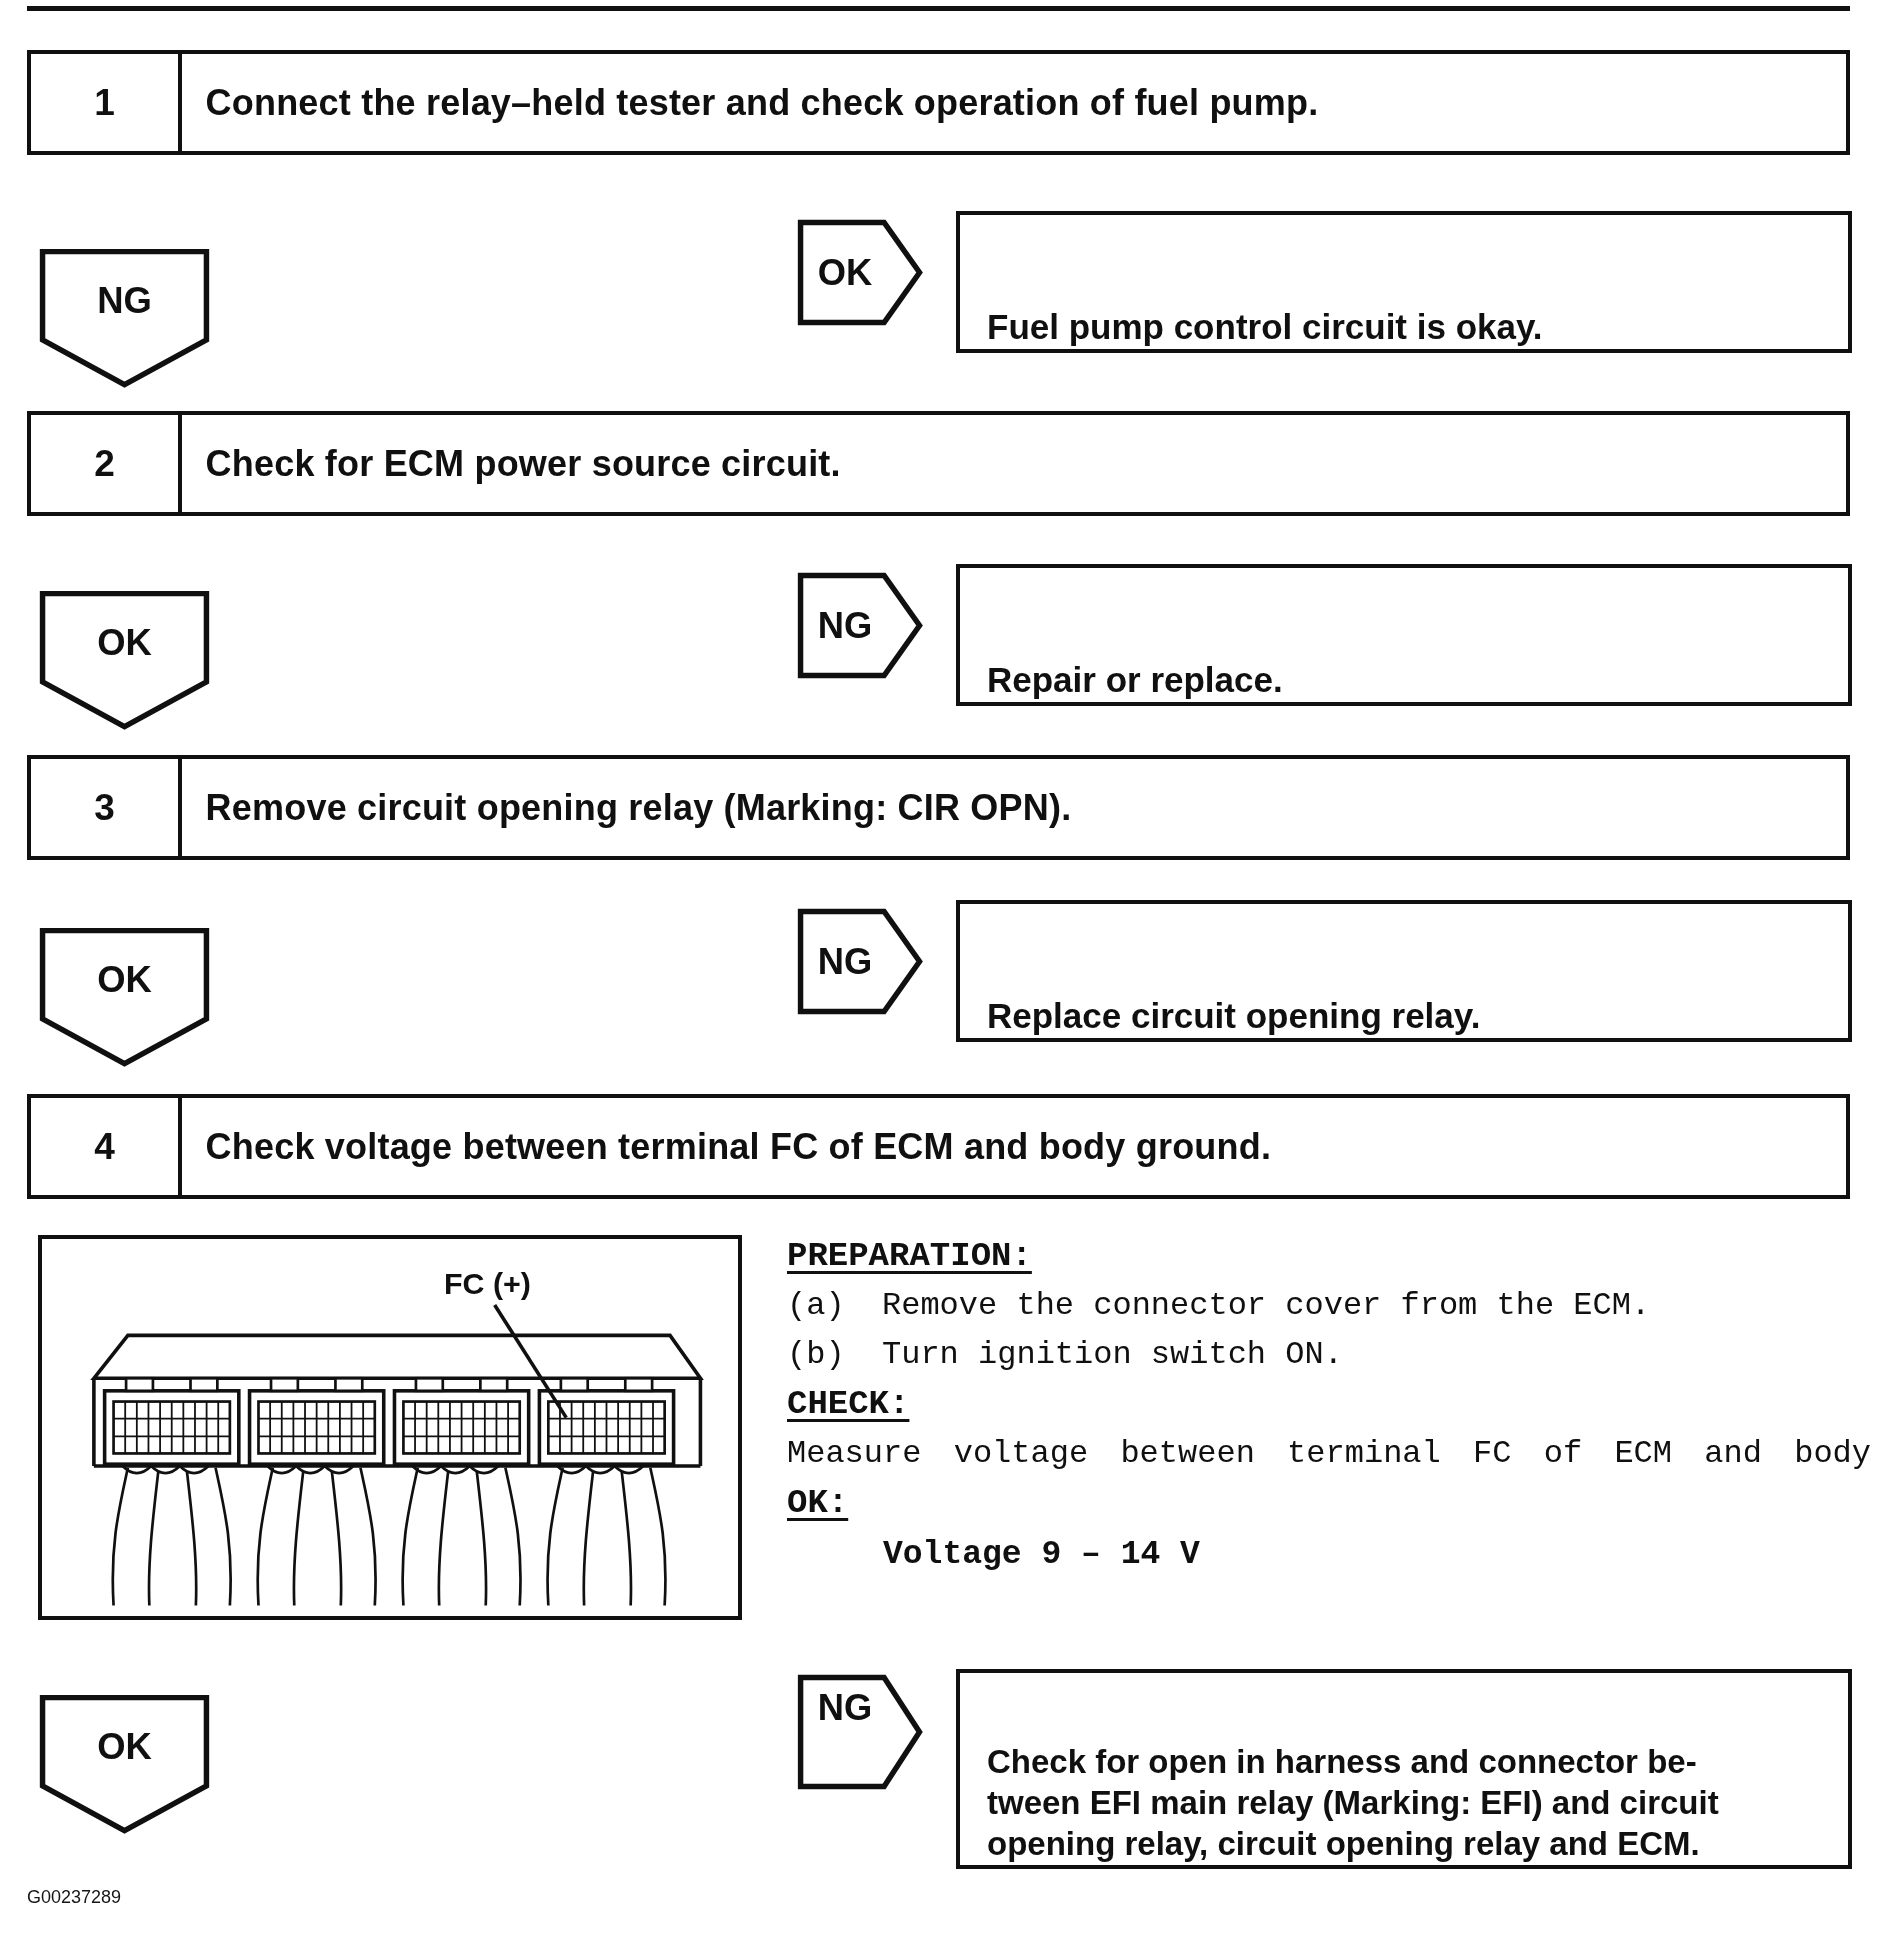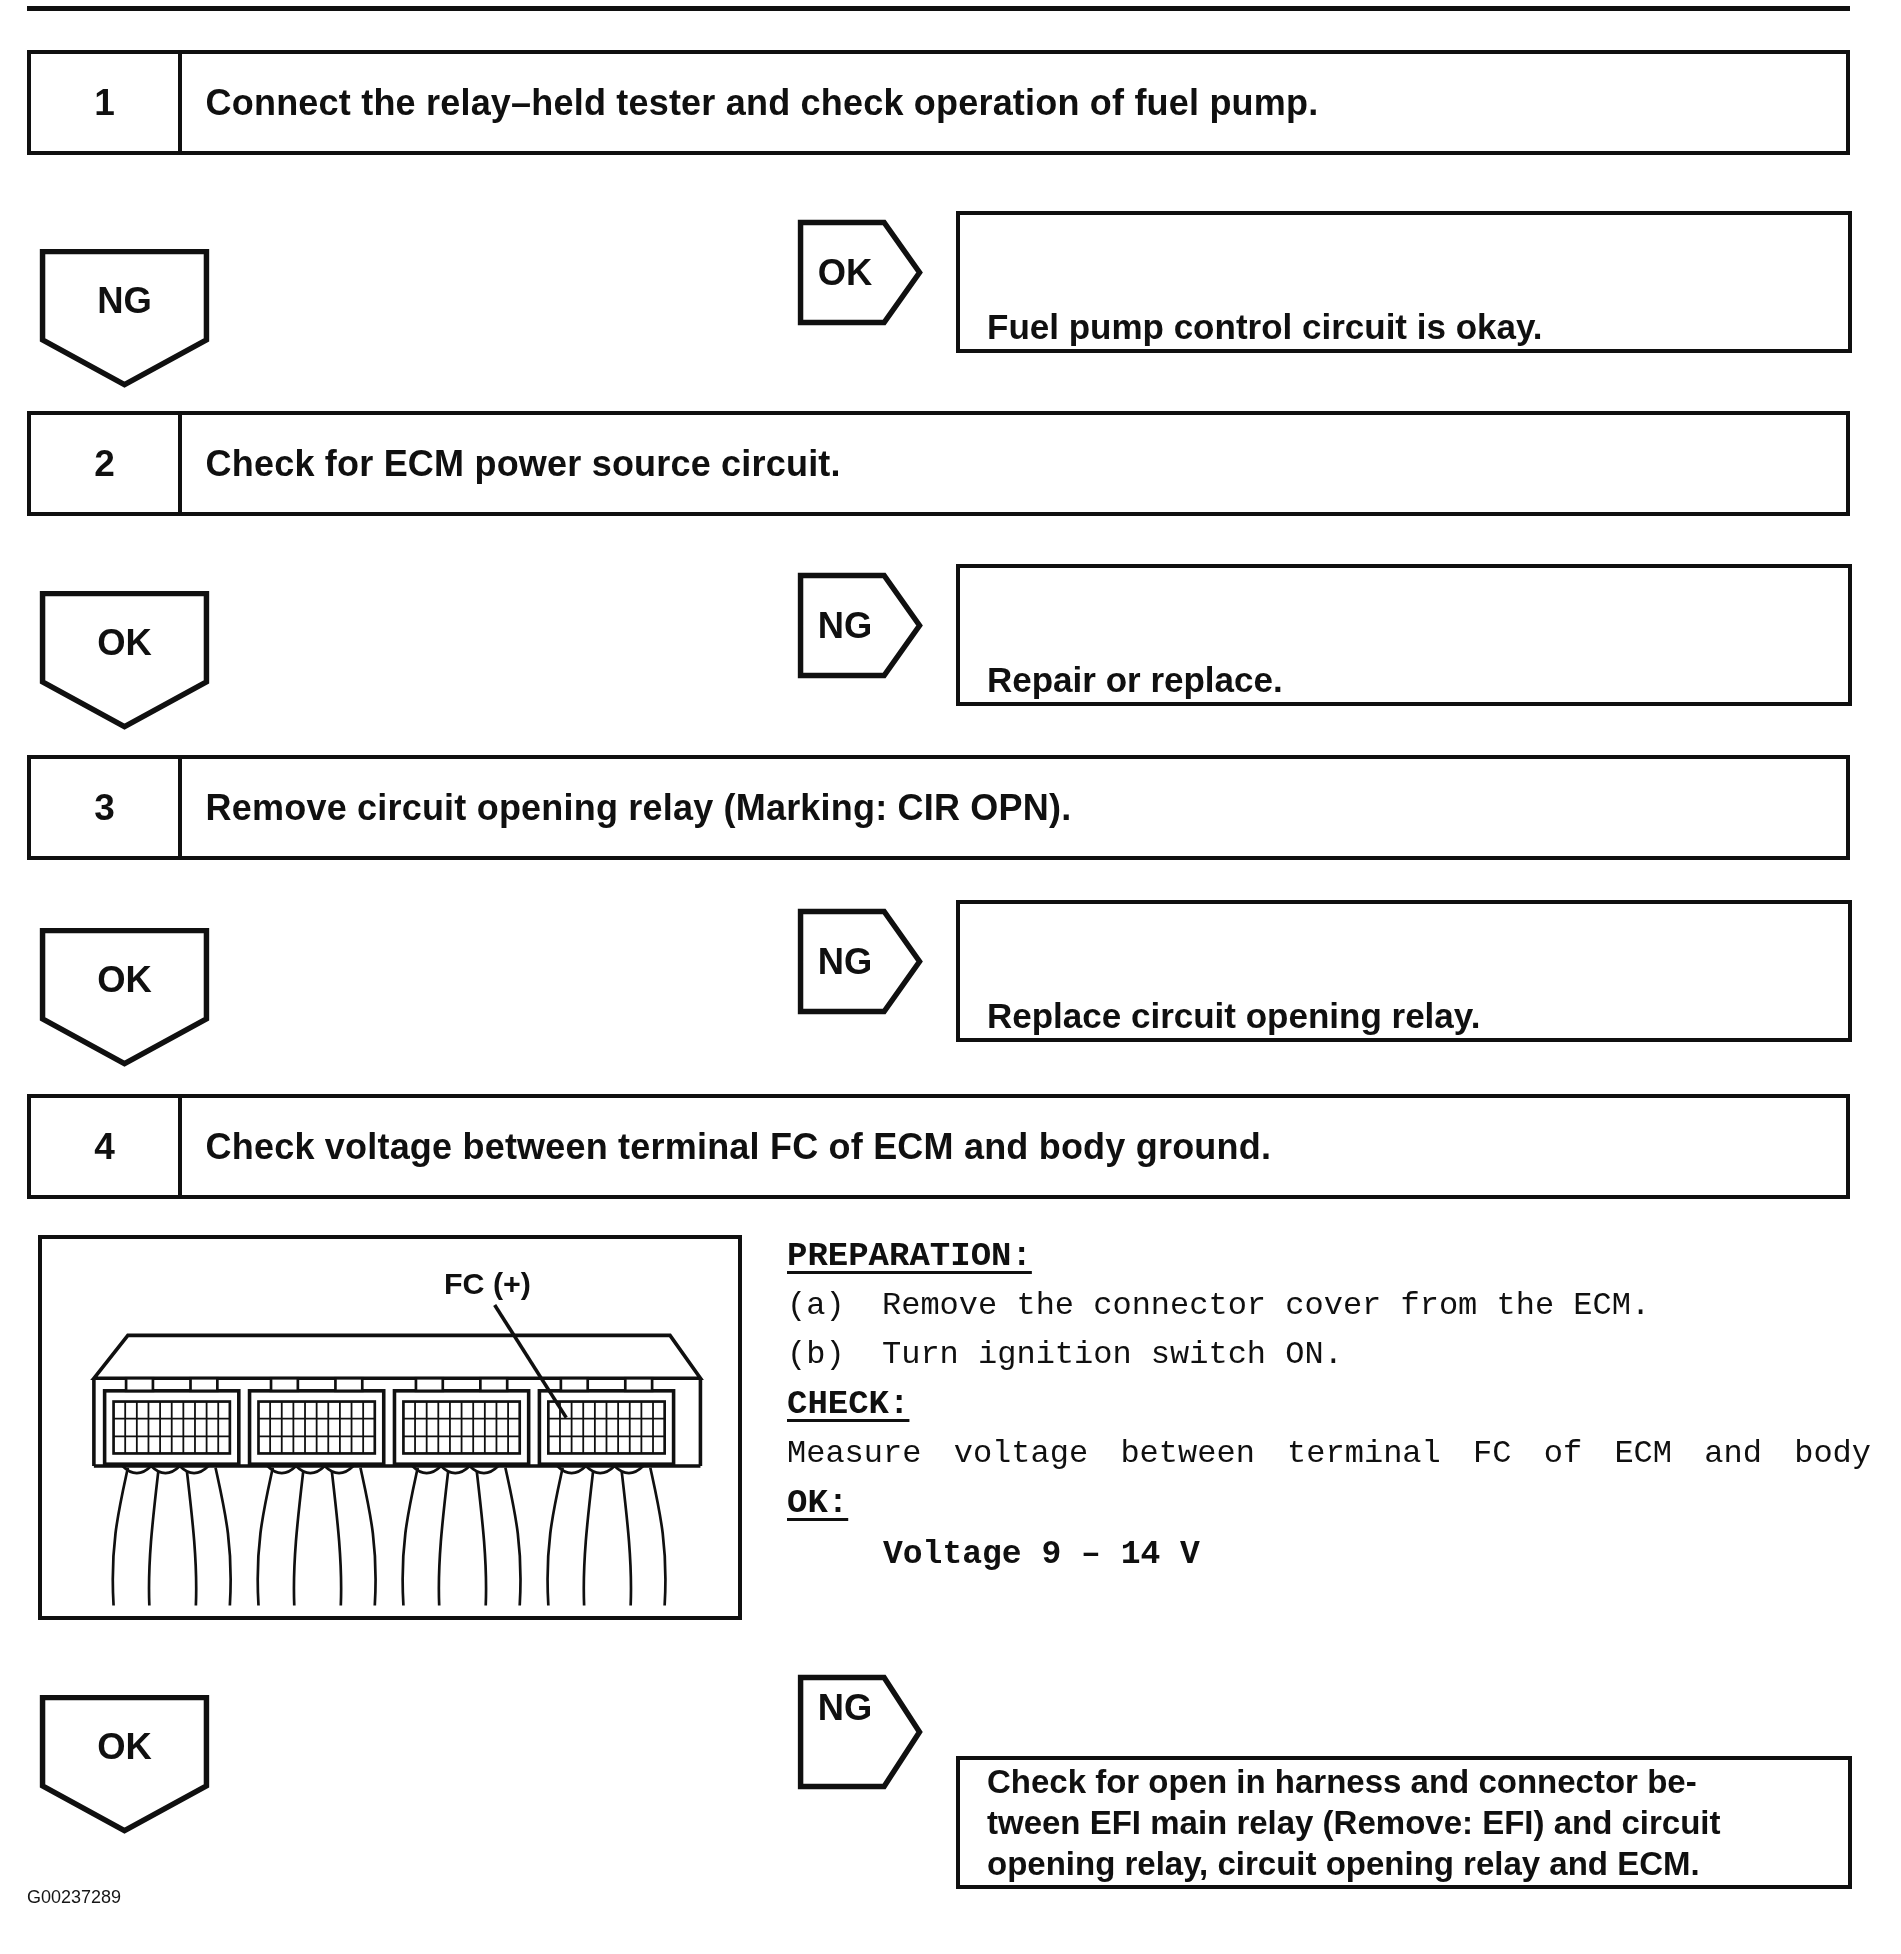--- a/index.html
+++ b/index.html
@@ -172,23 +172,23 @@
     <div class="dbody justify">Measure voltage between terminal FC of ECM and body</div>
     <div class="dheading">OK:</div>
     <div class="dok">Voltage 9 – 14 V</div>
   </div>
 
   <svg class="tag" style="left:796px;top:1673px" width="129" height="118" viewBox="0 0 142 130">
     <polygon points="5,5 97,5 136,65 97,125 5,125" fill="#ffffff" stroke="#101010" stroke-width="6"></polygon>
     <text x="54" y="52" text-anchor="middle" font-size="40" font-weight="bold" fill="#101010">NG</text>
   </svg>
 
-  <div class="result-box small" style="top:1756px;height:133px">
+  <div class="result-box small" style="top:1669px;height:200px">
     <div class="rline">Check for open in harness and connector be-</div>
-    <div class="rline">tween EFI main relay (Remove: EFI) and circuit</div>
+    <div class="rline">tween EFI main relay (Marking: EFI) and circuit</div>
     <div class="rline">opening relay, circuit opening relay and ECM.</div>
   </div>
 
   <svg class="tag" style="left:38px;top:1693px" width="173" height="144" viewBox="0 0 190 158">
     <polygon points="5,5 185,5 185,102 95,151 5,102" fill="#ffffff" stroke="#101010" stroke-width="6"></polygon>
     <text x="95" y="72" text-anchor="middle" font-size="40" font-weight="bold" fill="#101010">OK</text>
   </svg>
 
   <div class="figure-id">G00237289</div>
 

